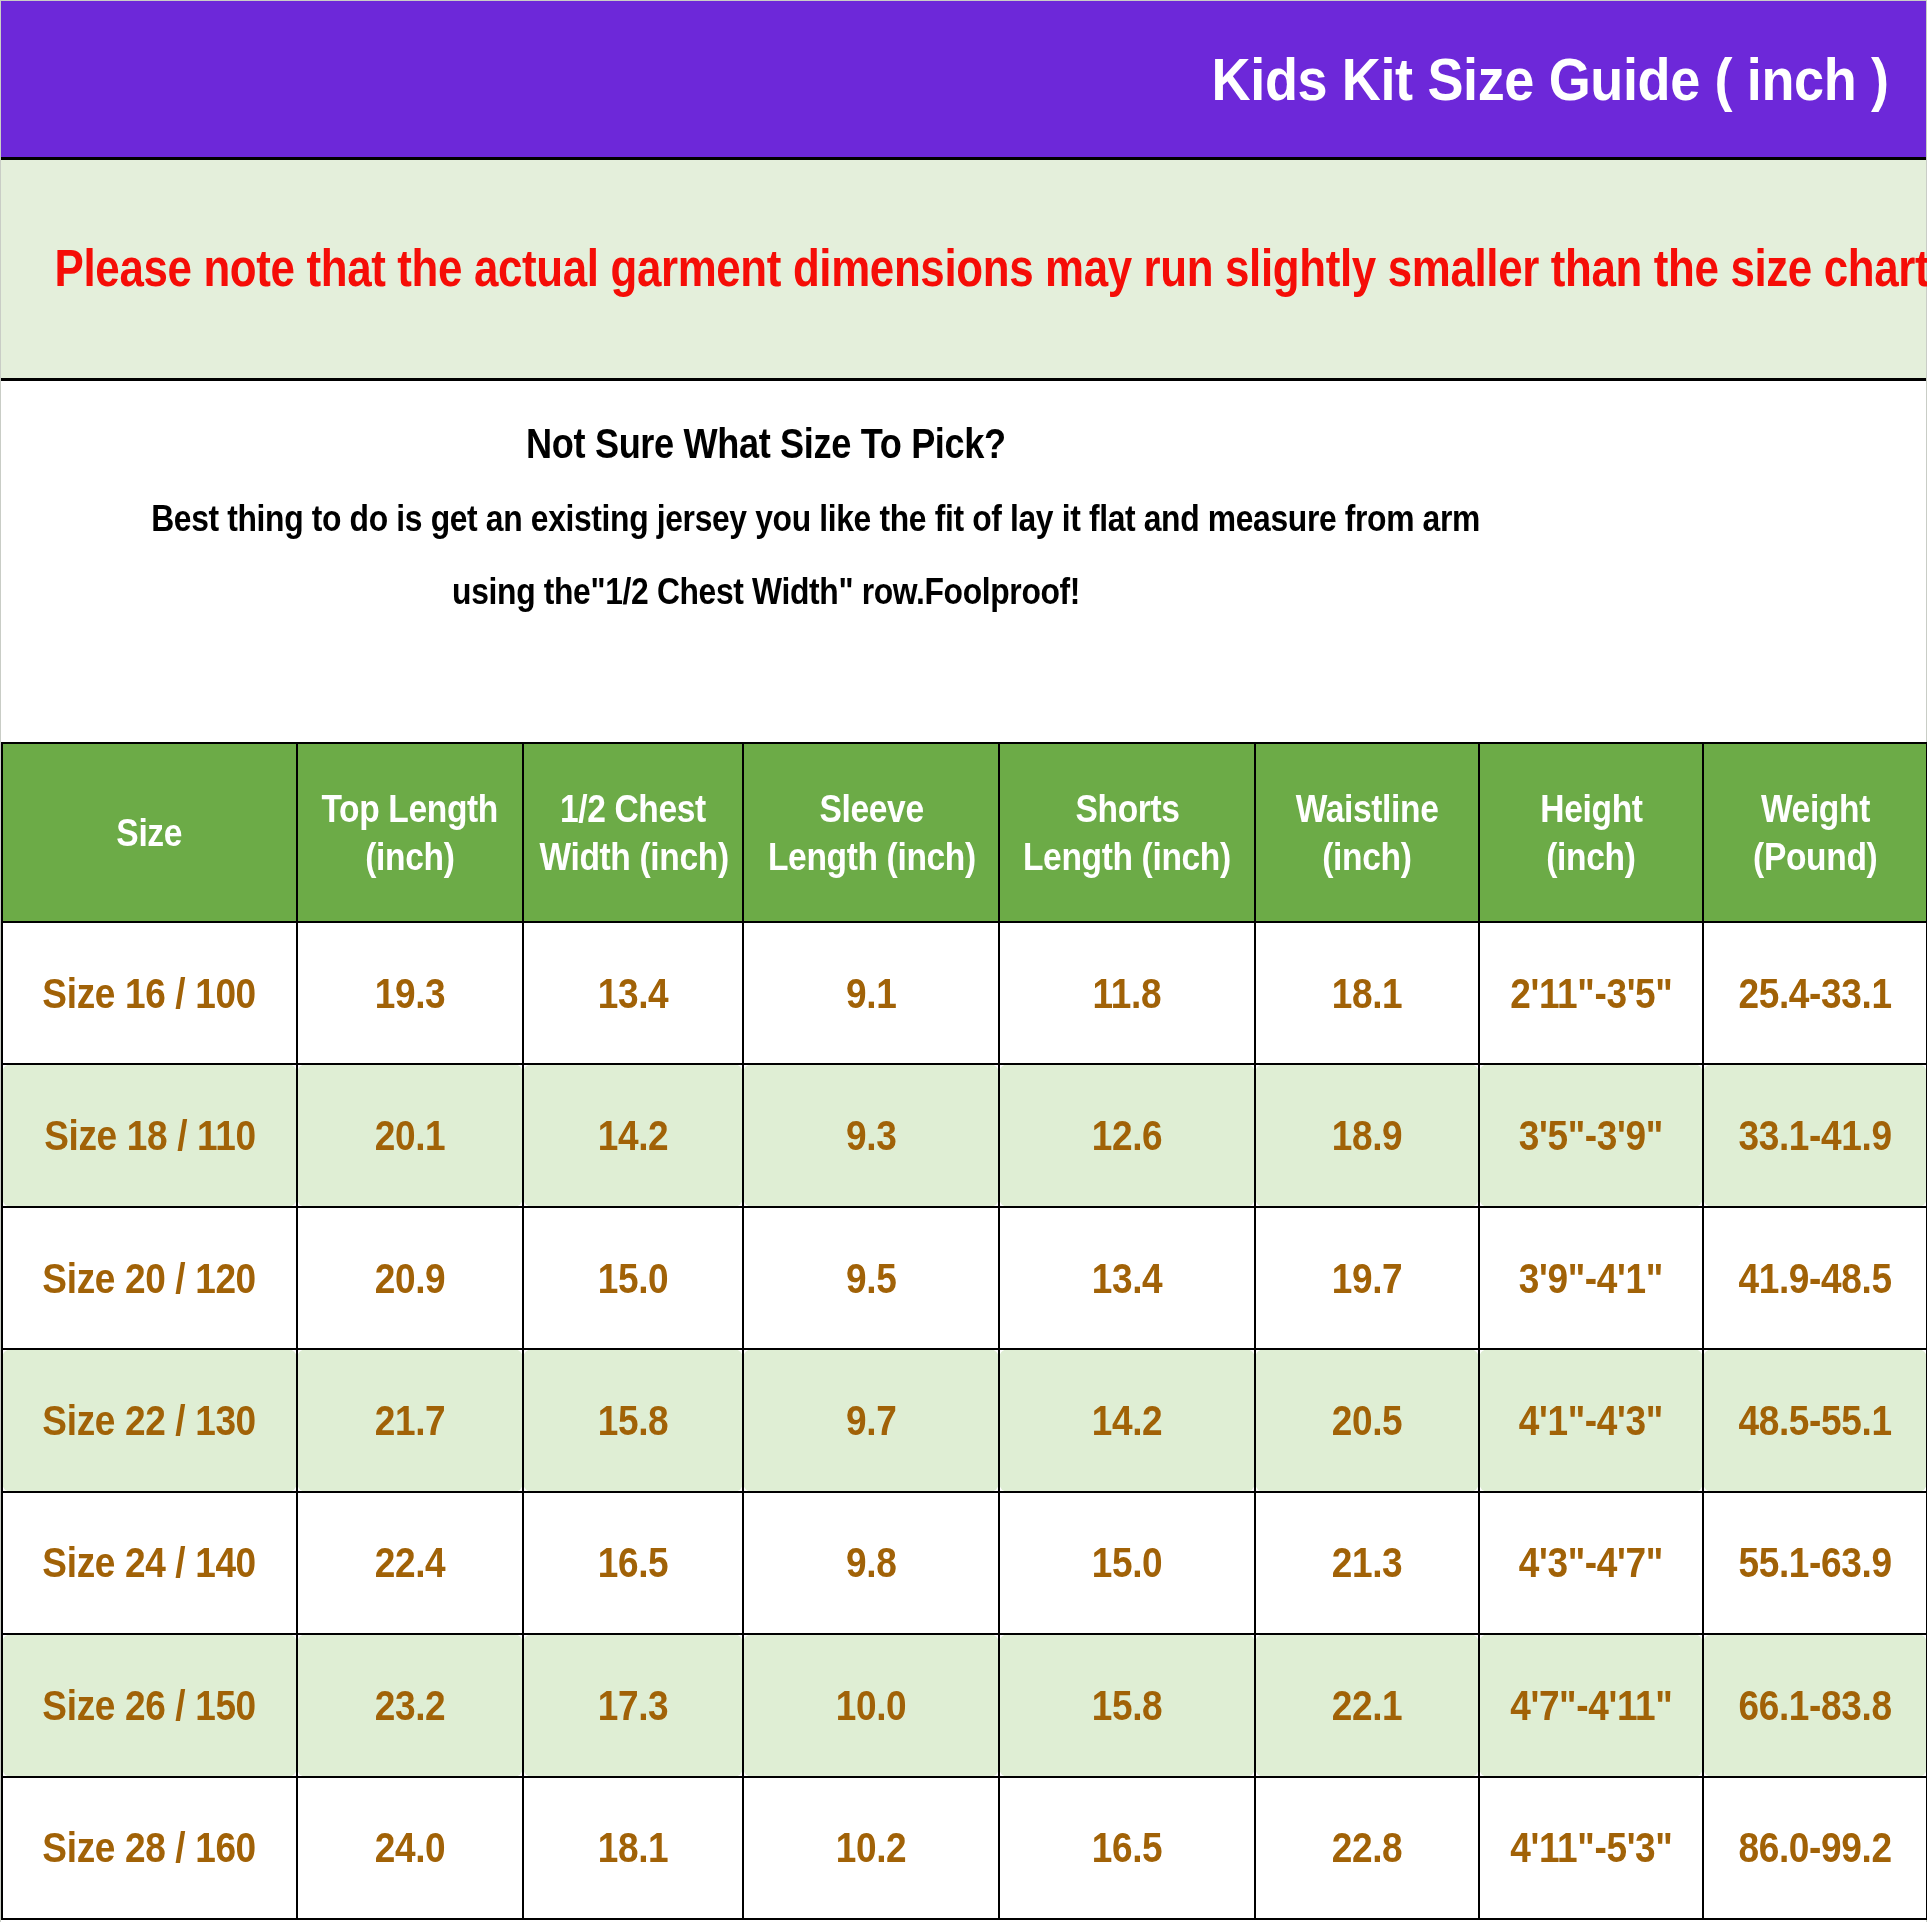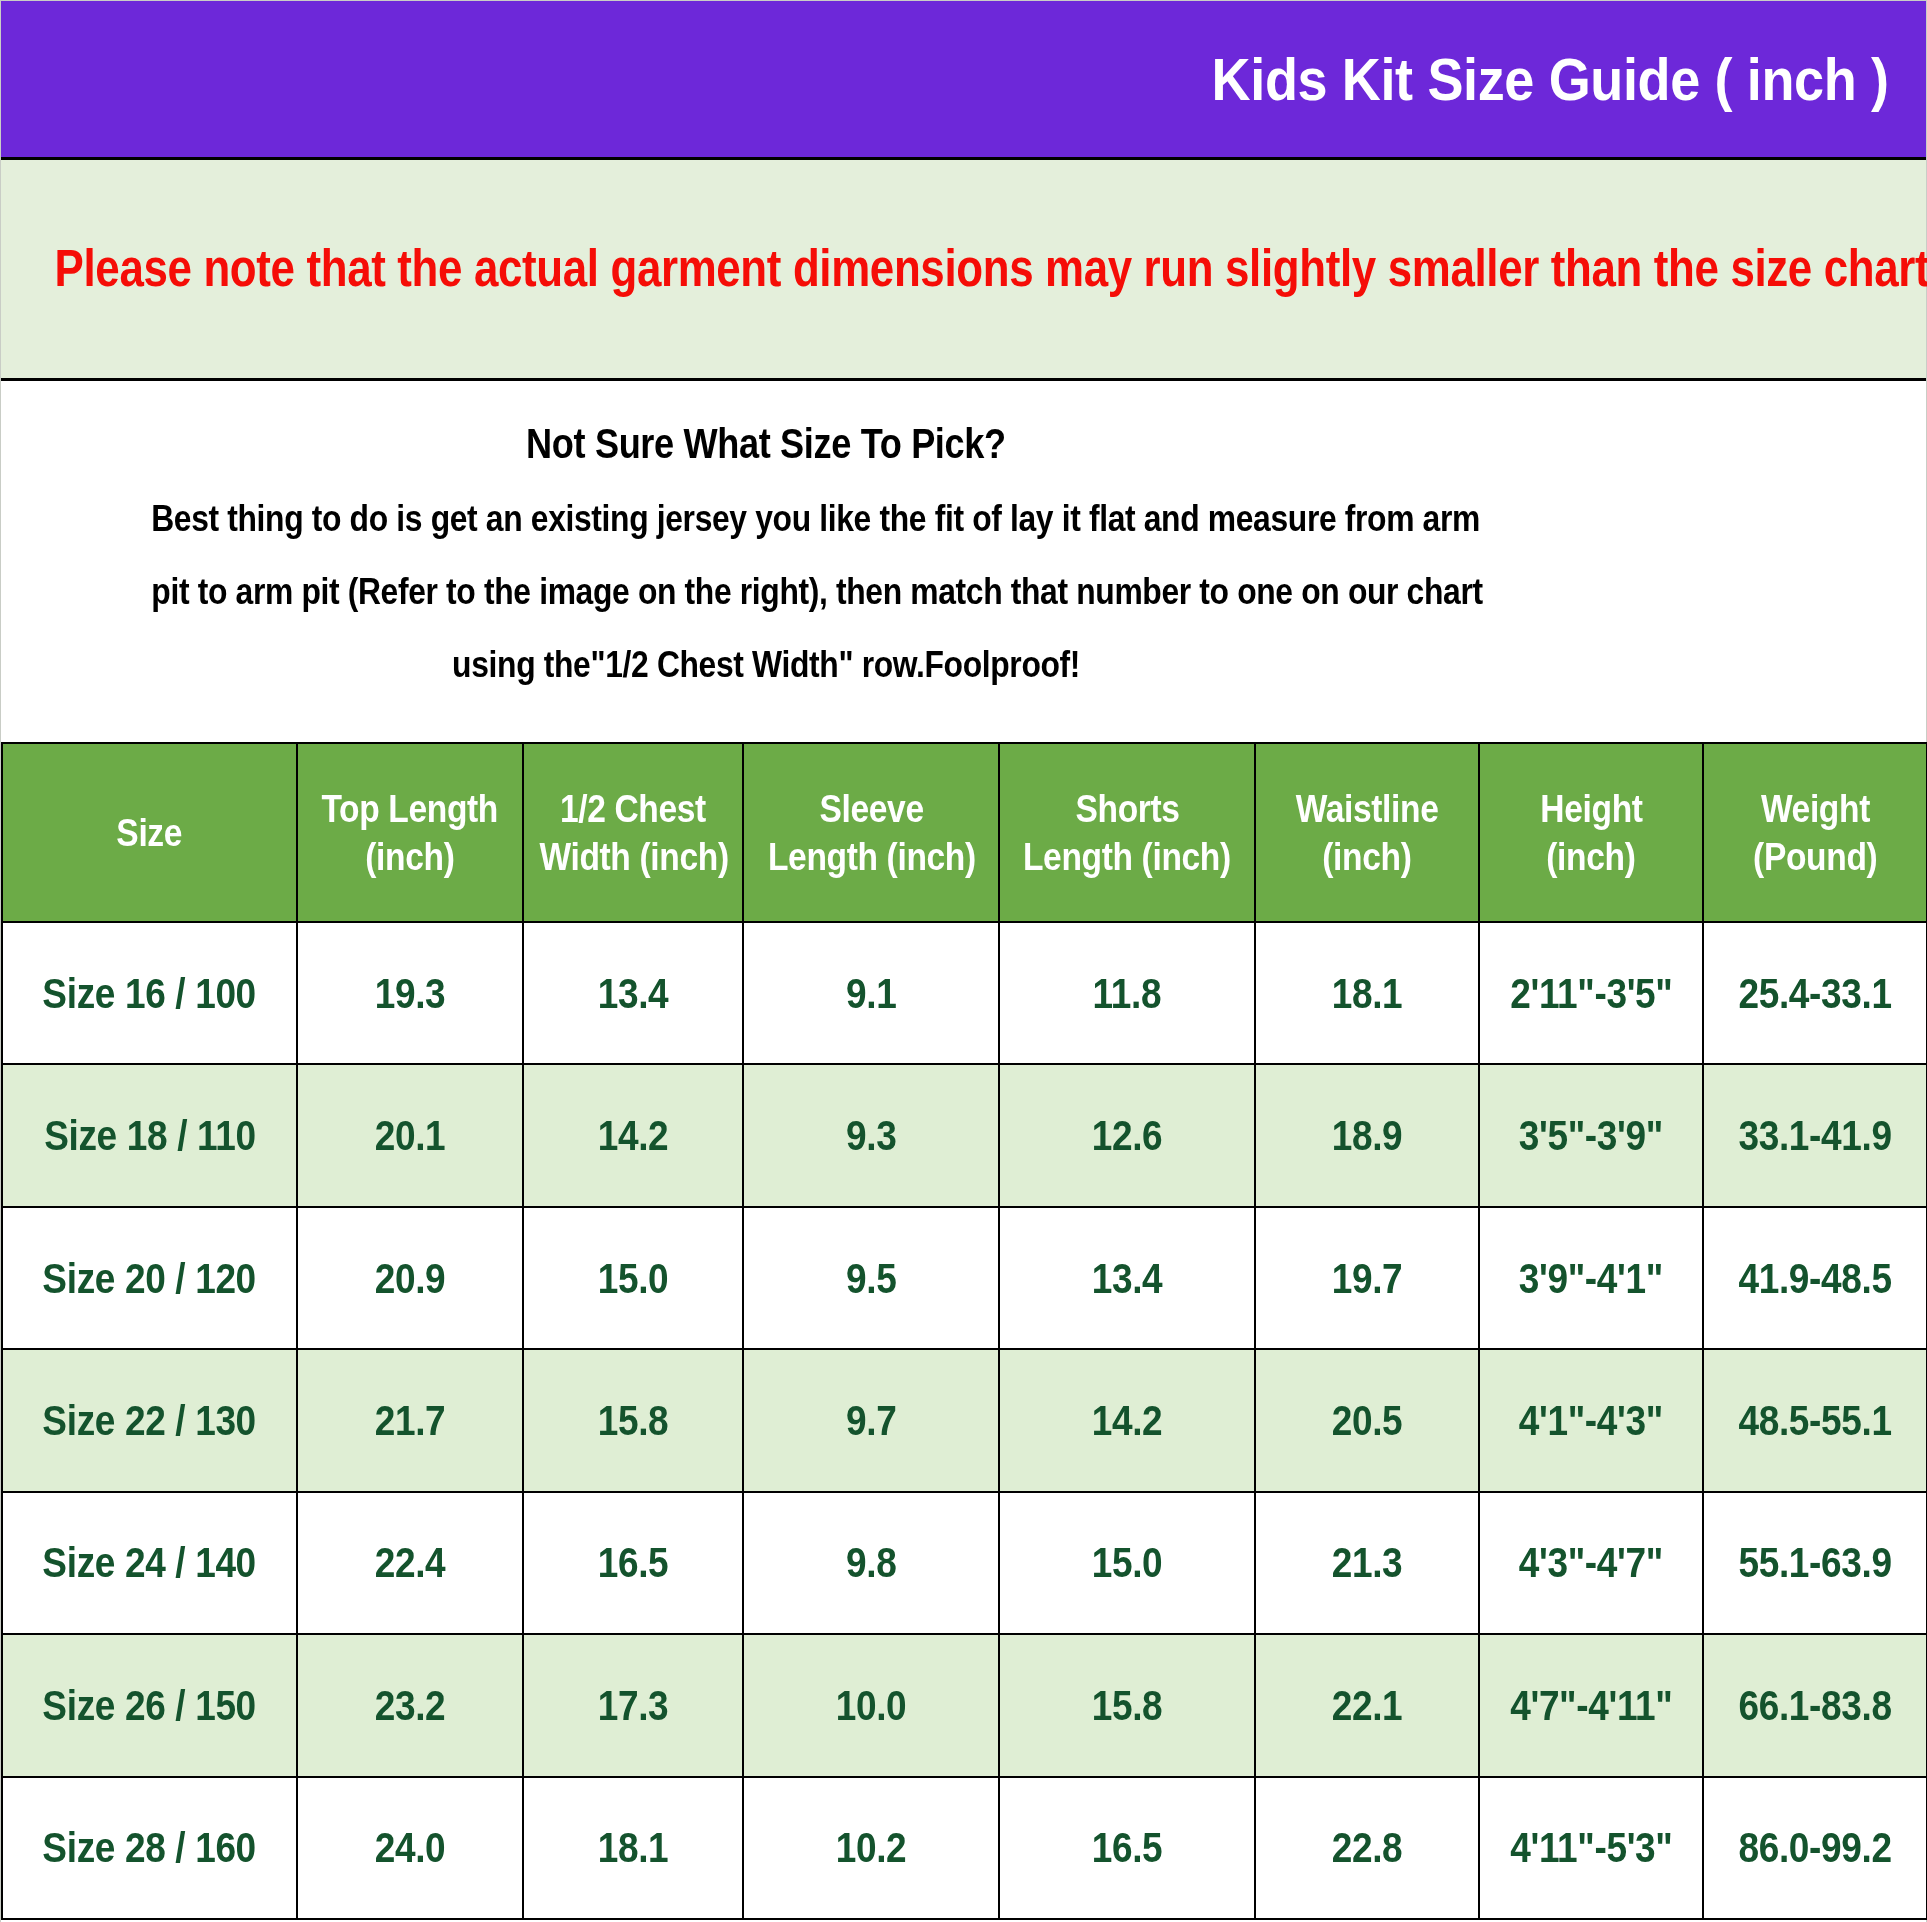--- a/index.html
+++ b/index.html
@@ -53,21 +53,21 @@
     border:2.7px solid #000;
   }
   table.size-table th,table.size-table td{
     border:2.7px solid #000;text-align:center;vertical-align:middle;padding:0;
   }
   table.size-table thead tr{height:179px;}
   table.size-table thead th{
     background:#6cab47;color:#fff;font-size:39px;font-weight:bold;line-height:1.22;
   }
   table.size-table tbody td{
-    color:#14532d;font-size:43px;font-weight:bold;background:#fff;
+    color:#a16207;font-size:43px;font-weight:bold;background:#fff;border-radius:9px;
   }
   table.size-table tbody tr:nth-child(even) td{background:#dfeed4;}
 </style>
 </head>
 <body>
 
 <div class="page">
 
   <div class="title-bar">
     <h1><span class="cond" style="transform:scaleX(.9)">Kids Kit Size Guide ( inch )</span></h1>
@@ -85,21 +85,20 @@
       </svg>
       <span class="cond">Please note that the actual garment dimensions may run slightly smaller than the size chart</span>
     </div>
   </div>
 
   <div class="help-section">
     <div class="help-text">
       <p class="help-heading"><span class="cond">Not Sure What Size To Pick?</span></p>
       <div class="help-body">
         <p><span class="cond">Best thing to do is get an existing jersey you like the fit of lay it flat and measure from arm</span></p>
-        <p><span class="cond">pit to arm pit (Refer to the image on the right), then match that number to one on our chart</span></p>
         <p><span class="cond">using the"1/2 Chest Width" row.Foolproof!</span></p>
       </div>
     </div>
 
   </div>
 
   <table class="size-table">
       <colgroup>
         <col style="width: 15.33%;">
         <col style="width: 11.71%;">

